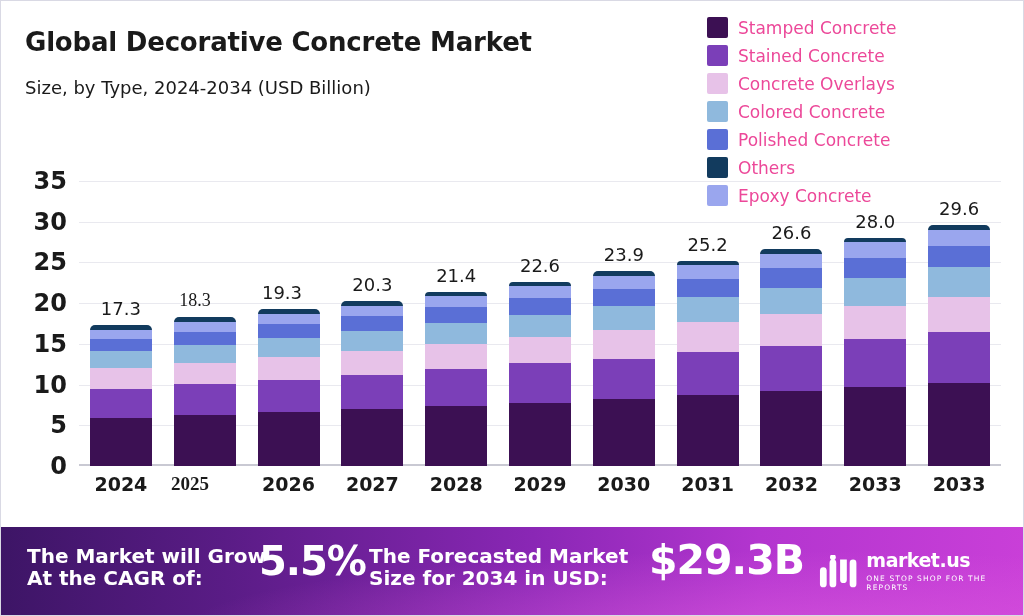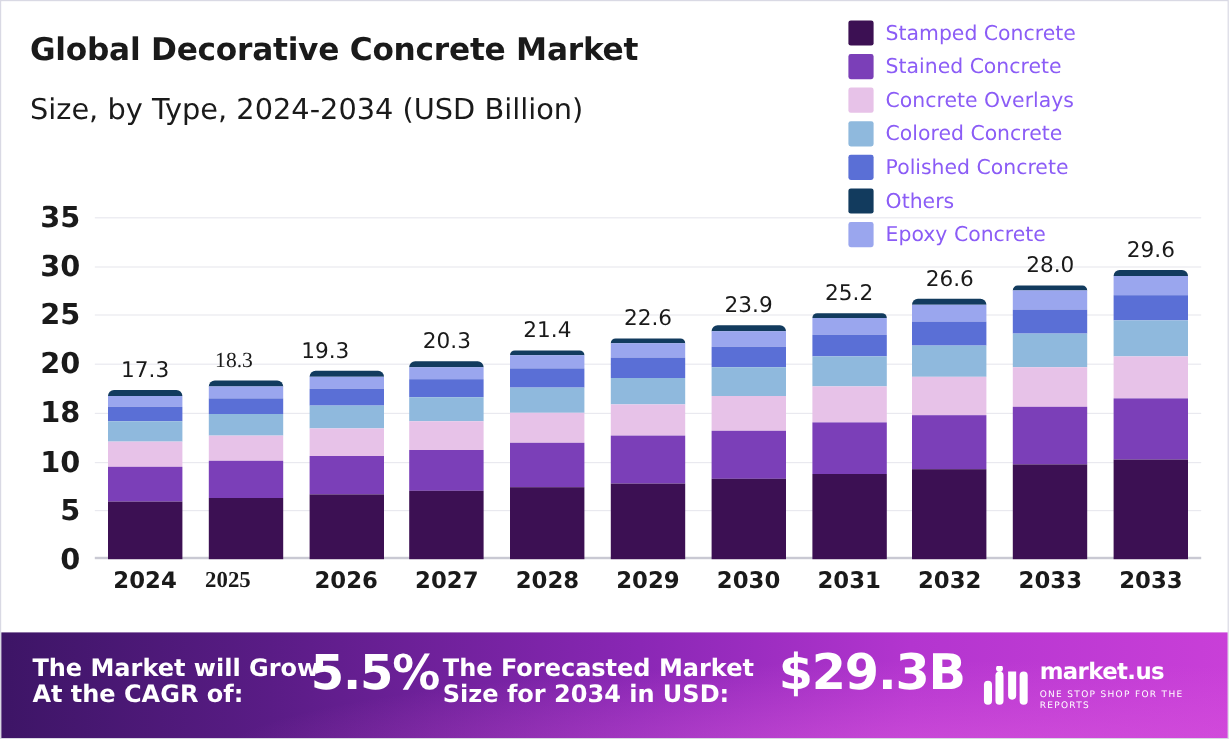--- a/index.html
+++ b/index.html
@@ -19,33 +19,33 @@
   }
   
   .title{
     position:absolute;left:24px;top:26px;
     font-size:26px;font-weight:bold;color:#1a1a1a;
     letter-spacing:-0.2px;
     white-space:nowrap;
   }
   .subtitle{
     position:absolute;left:24px;top:76px;
-    font-size:24px;color:#1a1a1a;
+    font-size:18px;color:#1a1a1a;
     white-space:nowrap;
   }
   
   .legend{
     position:absolute;left:706px;top:14px;
     display:flex;flex-direction:column;gap:3px;
   }
   .legend-item{display:flex;align-items:center;height:25px;}
   .legend-swatch{
     width:21px;height:21px;border-radius:2px;margin-right:10px;flex:none;
   }
-  .legend-label{font-size:17px;color:#8b5cf6;white-space:nowrap;}
+  .legend-label{font-size:17px;color:#ec4899;white-space:nowrap;}
   
   #plot{
     position:absolute;
     left:78px;top:180px;
     width:922px;height:285px;
   }
   .gridline{
     position:absolute;left:0;right:0;height:1px;background:#e9e9ef;
   }
   .axis-x{
@@ -133,21 +133,21 @@
     </div>
 
   <div id="plot">
     <div class="axis-x"></div>
   <div class="ytick-wrap" style="top: 285px;">0</div>
       <div class="gridline" style="top: 244.286px;"></div>
       <div class="ytick-wrap" style="top: 244.286px;">5</div>
       <div class="gridline" style="top: 203.571px;"></div>
       <div class="ytick-wrap" style="top: 203.571px;">10</div>
       <div class="gridline" style="top: 162.857px;"></div>
-      <div class="ytick-wrap" style="top: 162.857px;">18</div>
+      <div class="ytick-wrap" style="top: 162.857px;">15</div>
       <div class="gridline" style="top: 122.143px;"></div>
       <div class="ytick-wrap" style="top: 122.143px;">20</div>
       <div class="gridline" style="top: 81.4286px;"></div>
       <div class="ytick-wrap" style="top: 81.4286px;">25</div>
       <div class="gridline" style="top: 40.7143px;"></div>
       <div class="ytick-wrap" style="top: 40.7143px;">30</div>
       <div class="gridline" style="top: 0px;"></div>
       <div class="ytick-wrap" style="top: 0px;">35</div>
       <div class="bar-group" style="left: 10.9091px; width: 62px;">
         <div class="seg" style="height: 48.0429px; background: rgb(60, 16, 83);"></div>
@@ -173,21 +173,21 @@
       <div class="xlabel" style="left: 69px; width: 83.8182px; font-family: Liberation Serif, serif;">2025</div>
       <div class="bar-group" style="left: 178.545px; width: 62px;">
         <div class="seg" style="height: 53.7429px; background: rgb(60, 16, 83);"></div>
         <div class="seg" style="height: 32.5714px; background: rgb(123, 63, 184);"></div>
         <div class="seg" style="height: 22.8px; background: rgb(231, 194, 232);"></div>
         <div class="seg" style="height: 18.7286px; background: rgb(143, 185, 221);"></div>
         <div class="seg" style="height: 13.8429px; background: rgb(90, 111, 214);"></div>
         <div class="seg" style="height: 10.5857px; background: rgb(154, 166, 238);"></div>
         <div class="seg" style="height: 4.88571px; background: rgb(18, 59, 94); border-top-left-radius: 6px; border-top-right-radius: 6px;"></div>
       </div>
-      <div class="bar-total" style="left: 192px; top: 100.843px;">19.3</div>
+      <div class="bar-total" style="left: 203px; top: 100.843px;">19.3</div>
       <div class="xlabel" style="left: 167.636px; width: 83.8182px;">2026</div>
       <div class="bar-group" style="left: 262.364px; width: 62px;">
         <div class="seg" style="height: 57px; background: rgb(60, 16, 83);"></div>
         <div class="seg" style="height: 34.2px; background: rgb(123, 63, 184);"></div>
         <div class="seg" style="height: 23.6143px; background: rgb(231, 194, 232);"></div>
         <div class="seg" style="height: 20.3571px; background: rgb(143, 185, 221);"></div>
         <div class="seg" style="height: 14.6571px; background: rgb(90, 111, 214);"></div>
         <div class="seg" style="height: 10.5857px; background: rgb(154, 166, 238);"></div>
         <div class="seg" style="height: 4.88571px; background: rgb(18, 59, 94); border-top-left-radius: 6px; border-top-right-radius: 6px;"></div>
       </div>

